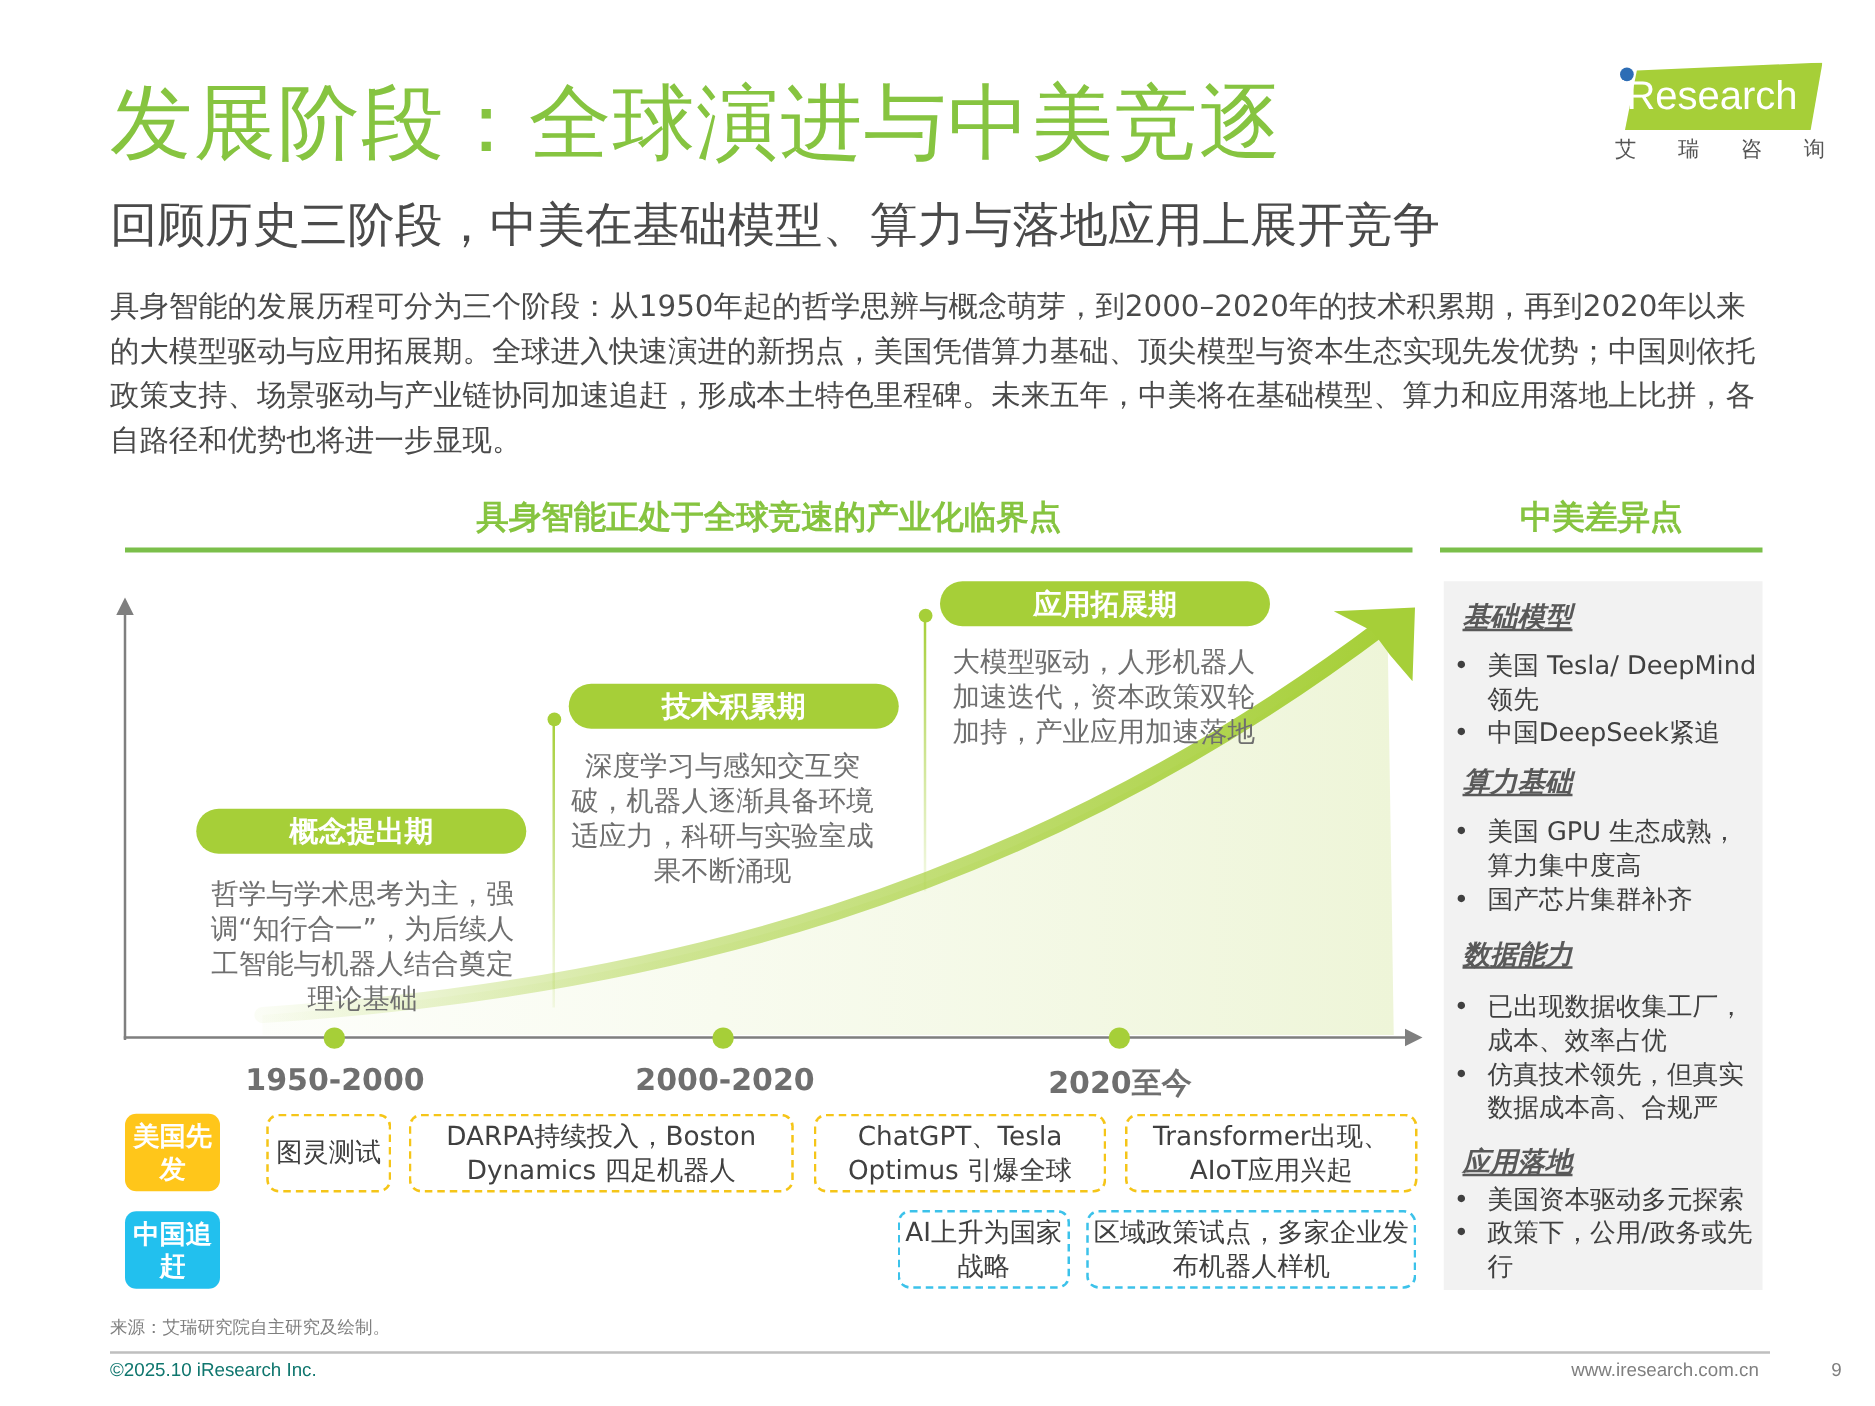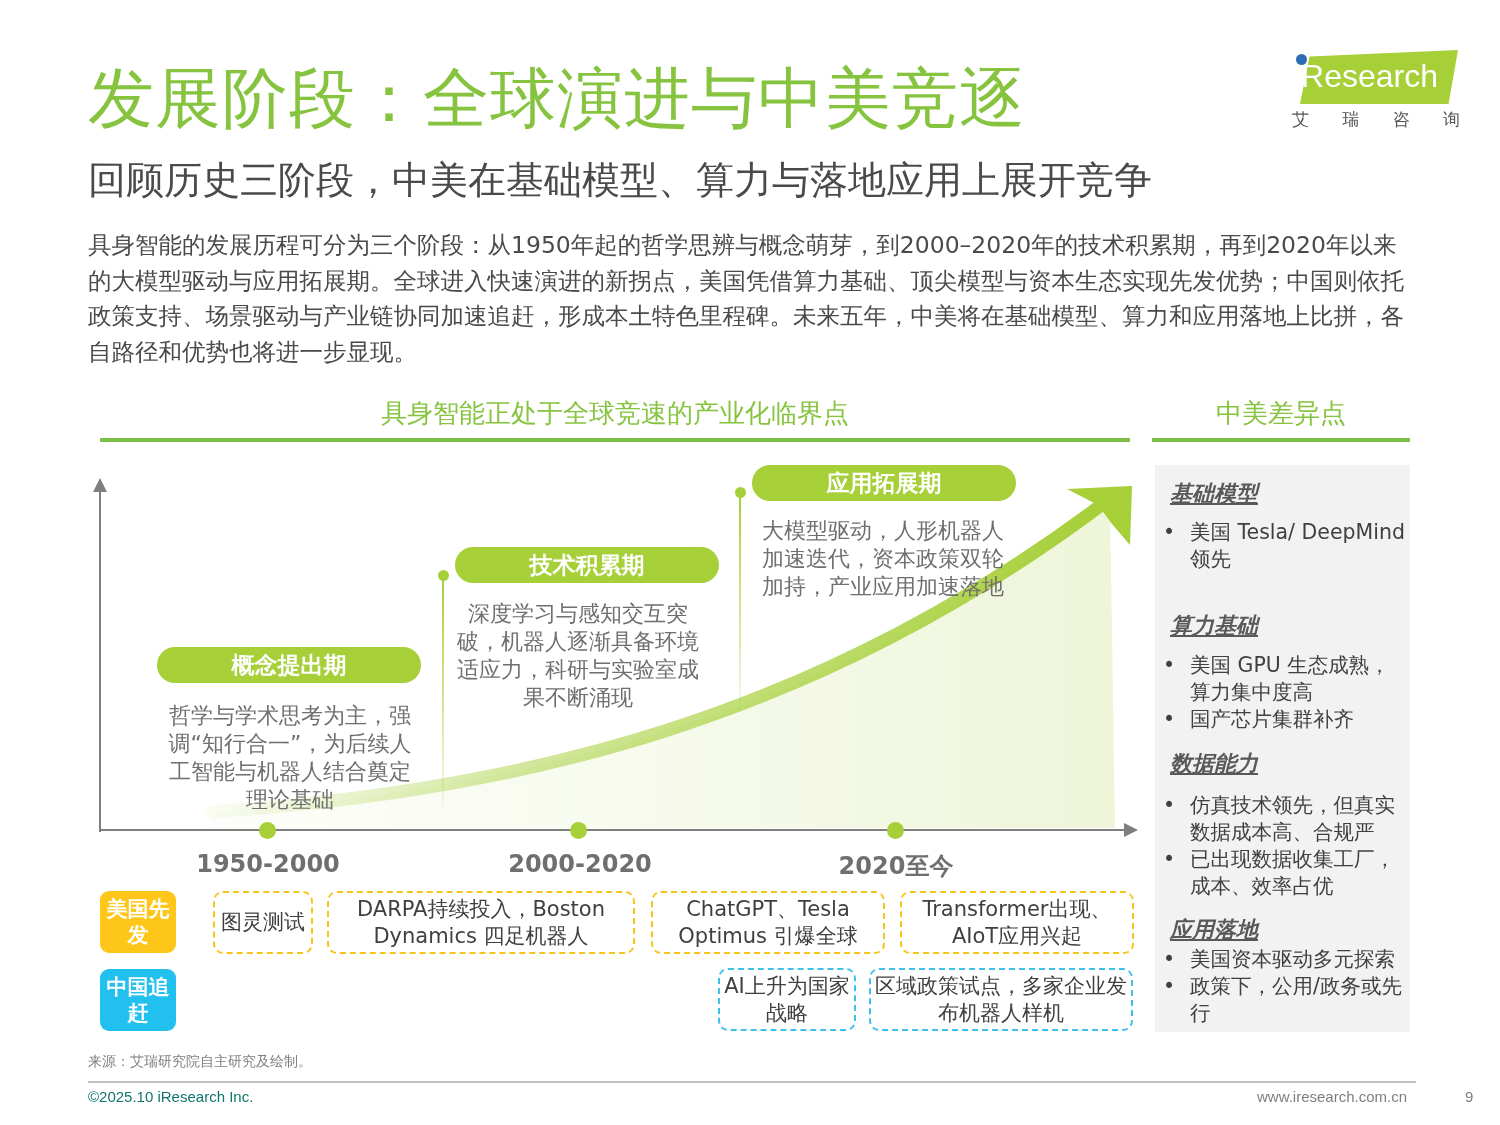--- a/index.html
+++ b/index.html
@@ -13,21 +13,21 @@
   .subtitle { left: 88px; top: 160px; font-size: 38px; color: #4a4a4a; white-space: nowrap; line-height: 1.1; }
   .logo { left: 1288px; top: 46px; width: 172px; height: 90px; }
   .logo-bg { position: absolute; left: 12px; top: 4px; width: 158px; height: 54px; background: #a6cf38; clip-path: polygon(6% 12%, 100% 0, 94% 100%, 0 100%); }
   .logo-dot { position: absolute; left: 8px; top: 8px; width: 11px; height: 11px; border-radius: 50%; background: #2d6db5; }
   .logo-text { position: absolute; left: 6px; top: 14px; font-size: 32px; color: #ffffff; font-family: "Liberation Sans", sans-serif; line-height: 1; }
   .logo-cn { position: absolute; left: 4px; top: 62px; width: 168px; display: flex; justify-content: space-between; font-size: 17px; color: #555; }
 
   .para { left: 88px; top: 228px; width: 1330px; font-size: 23.5px; line-height: 35.5px; color: #4a4a4a; }
 
   
-  .sec-title { font-size: 26px; font-weight: normal; color: #86c440; text-align: center; white-space: nowrap; }
+  .sec-title { font-size: 26px; font-weight: bold; color: #86c440; text-align: center; white-space: nowrap; }
   .sec-rule { height: 4px; background: #7bbf4a; }
 
   
   .axis-v { left: 99px; top: 486px; width: 2px; height: 346px; background: #7f7f7f; }
   .axis-v-arrow { left: 93px; top: 478px; width: 0; height: 0; border-left: 7px solid transparent; border-right: 7px solid transparent; border-bottom: 14px solid #7f7f7f; }
   .axis-h { left: 99px; top: 829px; width: 1030px; height: 2px; background: #7f7f7f; }
   .axis-h-arrow { left: 1124px; top: 823px; width: 0; height: 0; border-top: 7px solid transparent; border-bottom: 7px solid transparent; border-left: 14px solid #7f7f7f; }
   .dot { width: 17px; height: 17px; border-radius: 50%; background: #a6cf38; }
   .pin-line { width: 2px; background: linear-gradient(#a6cf38, rgba(166,207,56,0.1)); }
   .pin-dot { width: 11px; height: 11px; border-radius: 50%; background: #a6cf38; }
@@ -135,32 +135,33 @@
 <div class="abs dbox" style="left:651px; top:891px; width:234px; height:63px;">ChatGPT、Tesla Optimus 引爆全球</div>
 <div class="abs dbox" style="left:900px; top:891px; width:234px; height:63px;">Transformer出现、AIoT应用兴起</div>
 
 <div class="abs dbox cn" style="left:718px; top:968px; width:138px; height:63px;">AI上升为国家战略</div>
 <div class="abs dbox cn" style="left:869px; top:968px; width:264px; height:63px;">区域政策试点，多家企业发布机器人样机</div>
 
 <div class="abs panel">
   <div class="panel-h" style="position:absolute; left:15px; top:14px;">基础模型</div>
   <ul class="panel-ul" style="position:absolute; left:0; top:54px; width:250px;">
     <li>美国 Tesla/ DeepMind领先</li>
+    <li>中国DeepSeek紧追</li>
   </ul>
 
   <div class="panel-h" style="position:absolute; left:15px; top:146px;">算力基础</div>
   <ul class="panel-ul" style="position:absolute; left:0; top:187px; width:250px;">
     <li>美国 GPU 生态成熟，算力集中度高</li>
     <li>国产芯片集群补齐</li>
   </ul>
 
   <div class="panel-h" style="position:absolute; left:15px; top:284px;">数据能力</div>
   <ul class="panel-ul" style="position:absolute; left:0; top:327px; width:250px;">
+    <li>已出现数据收集工厂，成本、效率占优</li>
     <li>仿真技术领先，但真实数据成本高、合规严</li>
-    <li>已出现数据收集工厂，成本、效率占优</li>
   </ul>
 
   <div class="panel-h" style="position:absolute; left:15px; top:450px;">应用落地</div>
   <ul class="panel-ul" style="position:absolute; left:0; top:481px; width:250px;">
     <li>美国资本驱动多元探索</li>
     <li>政策下，公用/政务或先行</li>
   </ul>
 </div>
 
 <div class="abs source">来源：艾瑞研究院自主研究及绘制。</div>

